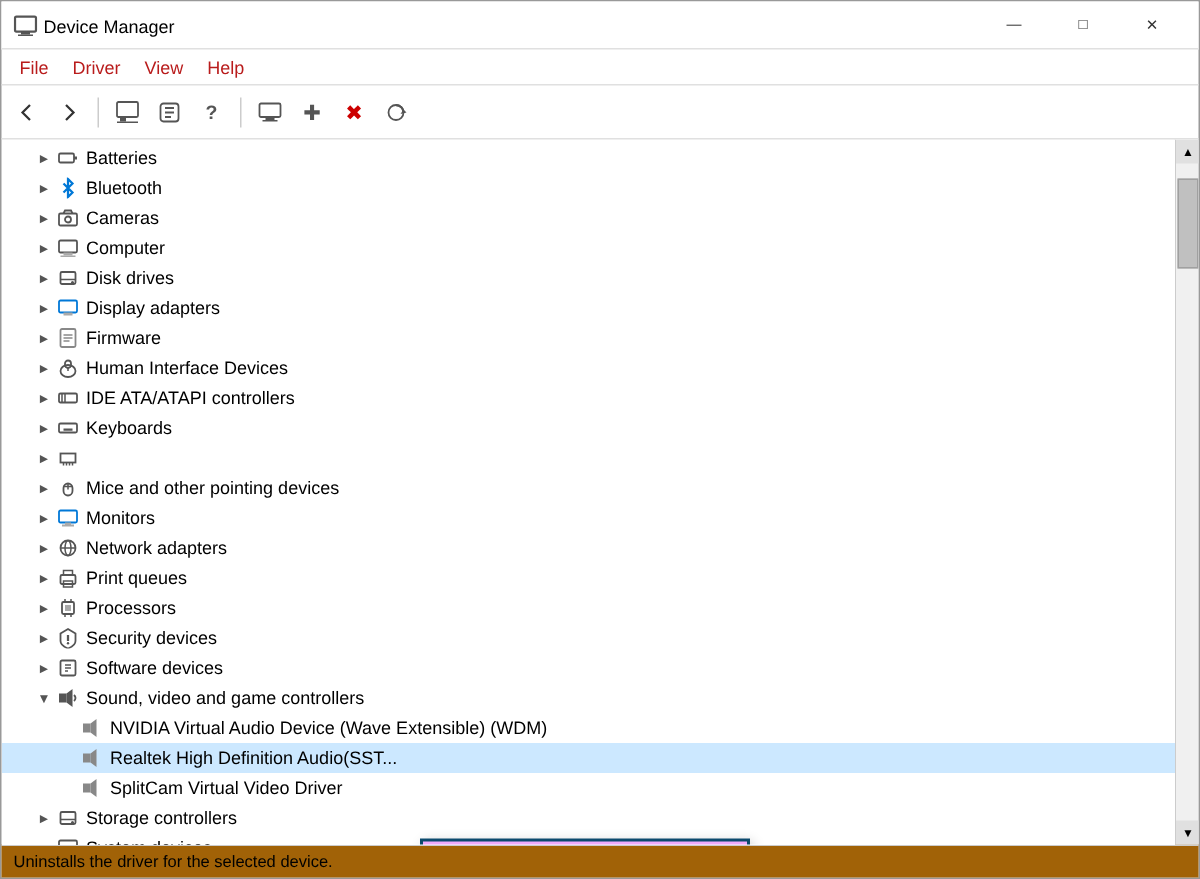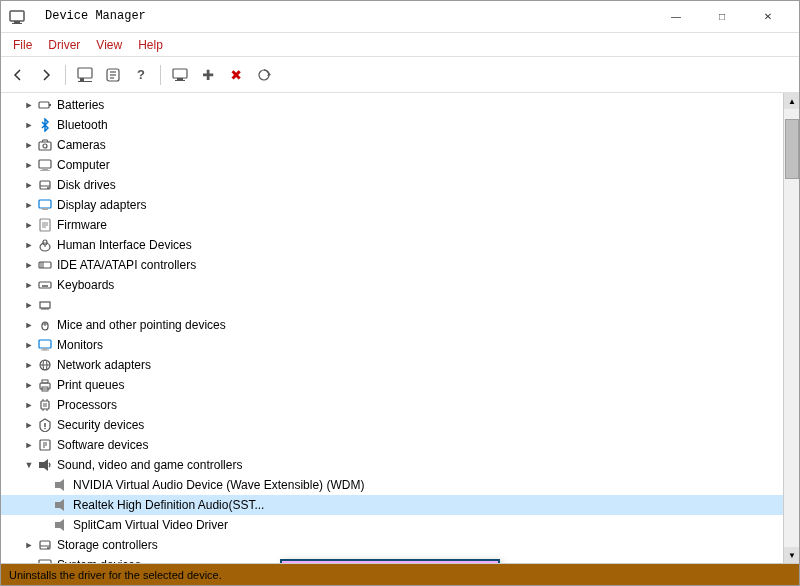--- a/index.html
+++ b/index.html
@@ -24,23 +24,22 @@
       height: 32px;
       display: flex;
       align-items: center;
       padding: 0 8px;
       border-bottom: 1px solid #e0e0e0;
       justify-content: space-between;
       flex-shrink: 0;
     }
     .title-bar-left {
       display: flex;
-      align-items: flex-start;
-      gap: 20px;
-      font-family: Liberation Mono, monospace;
+      align-items: flex-end;
+      gap: 4px;
     }
     .title-icon {
       width: 16px;
       height: 16px;
       display: flex;
       align-items: center;
       justify-content: center;
     }
     .title-text {
       font-size: 12px;

